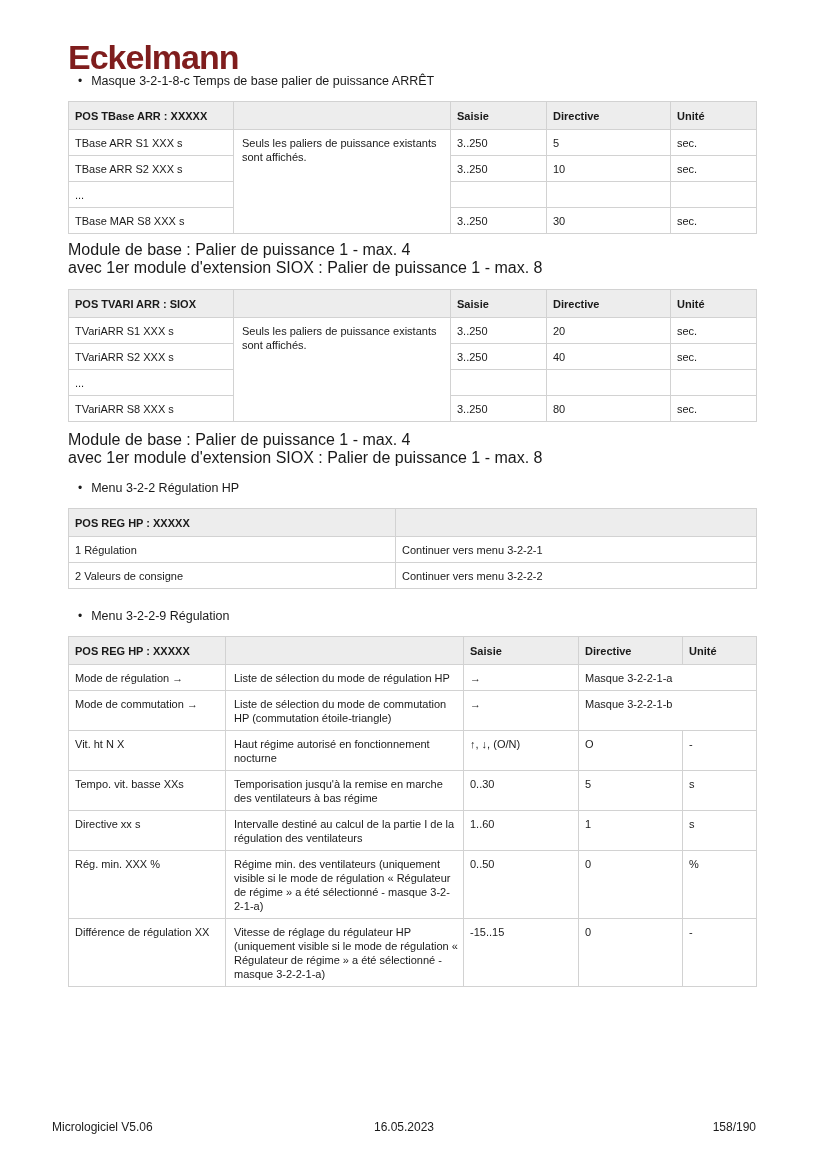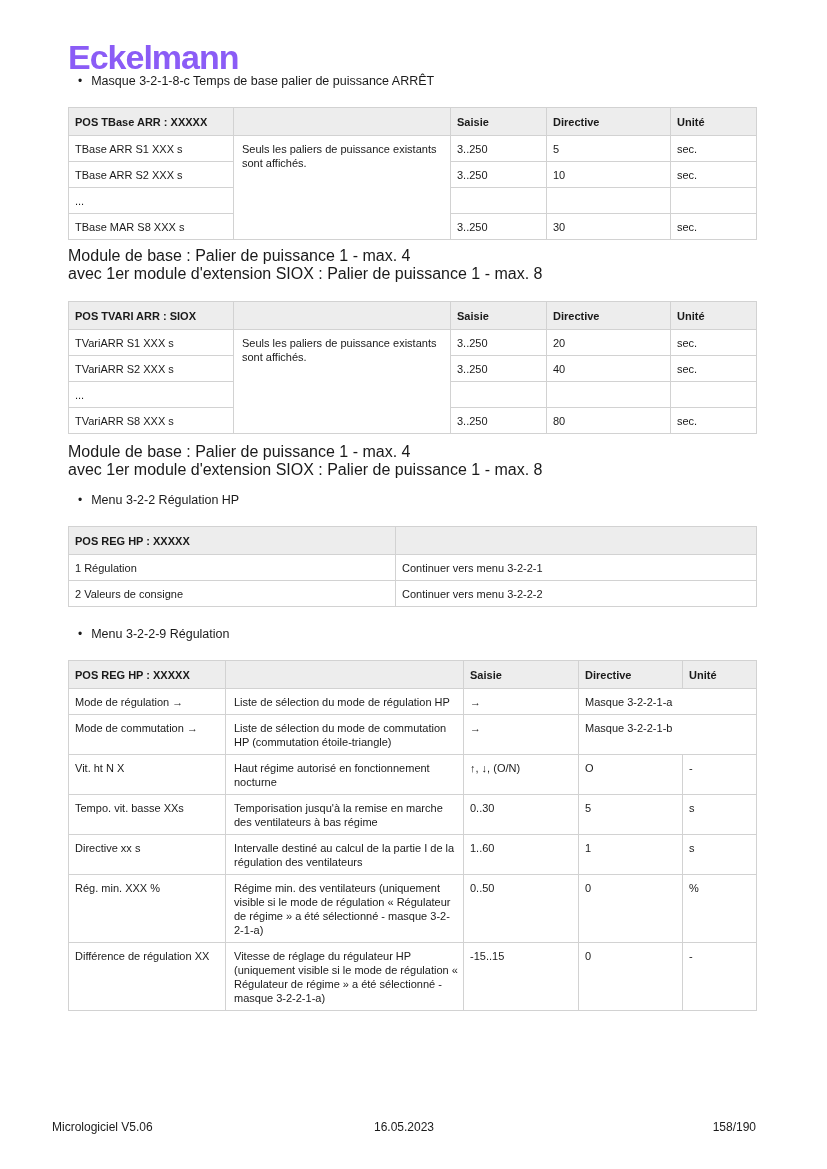--- a/index.html
+++ b/index.html
@@ -1,34 +1,34 @@
 <!DOCTYPE html>
 <html><head>
 <meta charset="utf-8">
 <style>
   html,body{margin:0;padding:0;background:#fff;}
   .page{
     position:relative;width:827px;height:1169px;background:#ffffff;
     font-family:"Liberation Sans",sans-serif;color:#1a1a1a;overflow:hidden;
   }
   .logo{
-    margin:40px 0 0 68px;font-size:34px;font-weight:700;color:#8b5cf6;
+    margin:40px 0 0 68px;font-size:34px;font-weight:700;color:#7f1d1d;
     letter-spacing:-1px;line-height:34px;
   }
   .bullet-line{
     display:flex;align-items:baseline;margin-left:78px;font-size:12.5px;line-height:15px;
   }
   .bullet-line::before{content:"•";margin-right:9px;font-size:12px;}
   .b1{}
   .b2{margin-top:23px;}
   .b3{margin-top:14px;}
   .b4{margin-top:20px;}
   table{
     border-collapse:collapse;margin-left:68px;width:688px;table-layout:fixed;
-    font-size:11px;margin-top:18px;
+    font-size:11px;margin-top:12px;
   }
   th,td{
     border:1px solid #d2d2d2;padding:6px 6px 5px 6px;vertical-align:top;
     text-align:left;line-height:14px;font-weight:normal;word-wrap:break-word;
   }
   thead th{background:#ededed;font-weight:bold;padding-top:7px;padding-bottom:6px;}
   td.desc{padding-left:8px;padding-right:4px;}
   .note{
     margin:7px 0 0 68px;font-size:16px;line-height:18px;
   }

